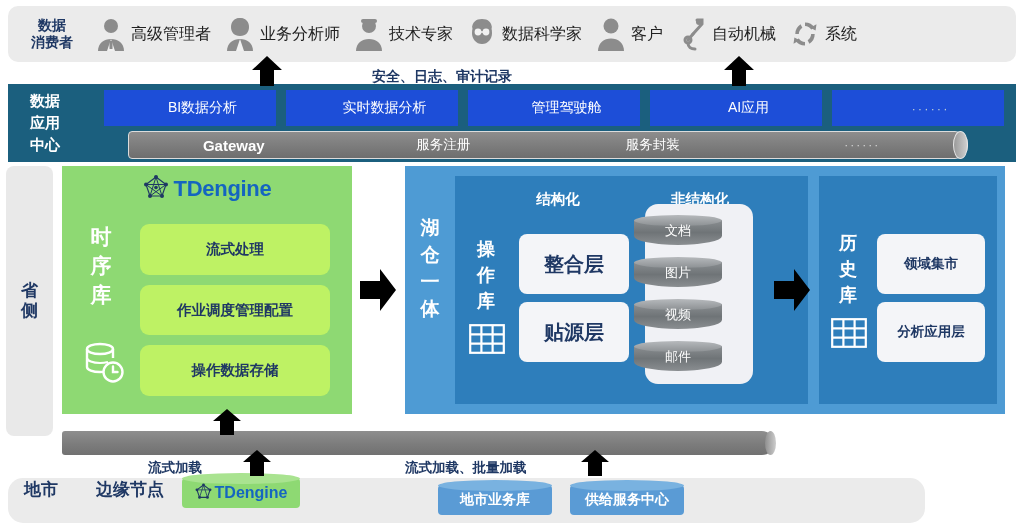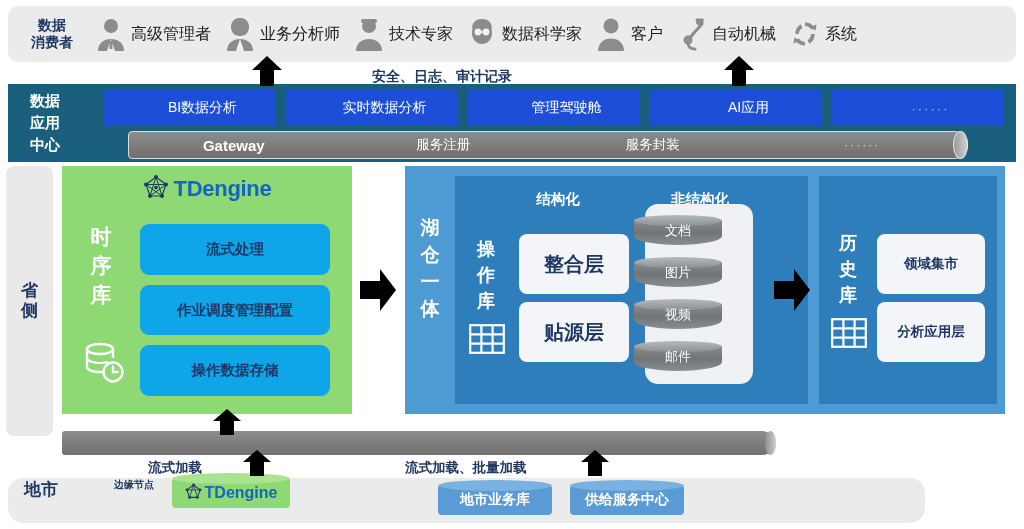--- a/index.html
+++ b/index.html
@@ -102,21 +102,21 @@
     position:absolute;left:16px;top:56px;width:46px;
     color:#ffffff;font-weight:bold;font-size:21px;line-height:29px;
     text-align:center;
   }
   .green-dbicon{position:absolute;left:20px;top:175px;}
   .green-boxes{
     position:absolute;left:78px;top:58px;width:190px;height:172px;
     display:flex;flex-direction:column;gap:10px;
   }
   .g-box{
-    flex:1;background:#0ea5e9;border-radius:9px;
+    flex:1;background:#bef264;border-radius:9px;
     display:flex;align-items:center;justify-content:center;
     color:#1f3864;font-size:14.5px;font-weight:bold;
   }
 
   
   .blue-panel{
     position:absolute;left:405px;top:166px;width:600px;height:248px;
     background:#4e9bd4;
   }
   .blue-vert{
@@ -204,21 +204,21 @@
   
   .city-bar{
     position:absolute;left:8px;top:478px;width:917px;height:45px;
     background:#ebebeb;border-radius:15px;
     display:flex;
   }
   .city-title{
     margin-left:16px;color:#1f3864;font-weight:bold;font-size:17px;
   }
   .city-sub{
-    margin-left:56px;color:#1f3864;font-weight:bold;font-size:10px;
+    margin-left:38px;color:#1f3864;font-weight:bold;font-size:17px;
   }
   .db-pill{
     position:relative;height:30px;border-radius:4px;
     display:flex;align-items:center;justify-content:center;
   }
   .db-pill .topcap{
     position:absolute;left:0;top:-5px;width:100%;height:11px;
     border-radius:50%/50%;
   }
   .db-pill .lbl{position:relative;z-index:3;font-weight:bold;}

